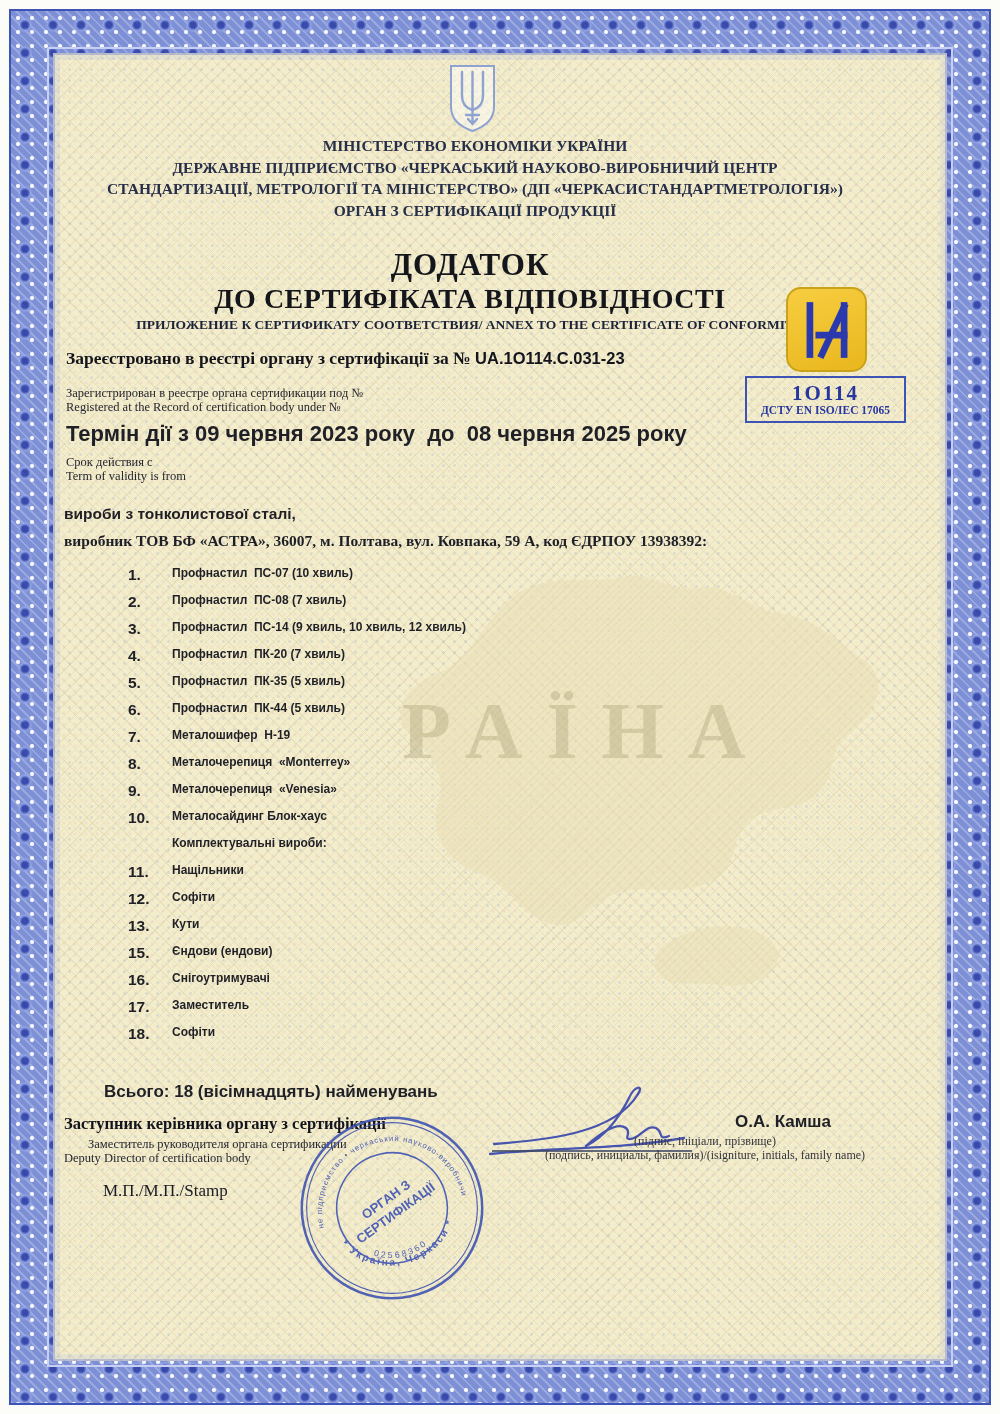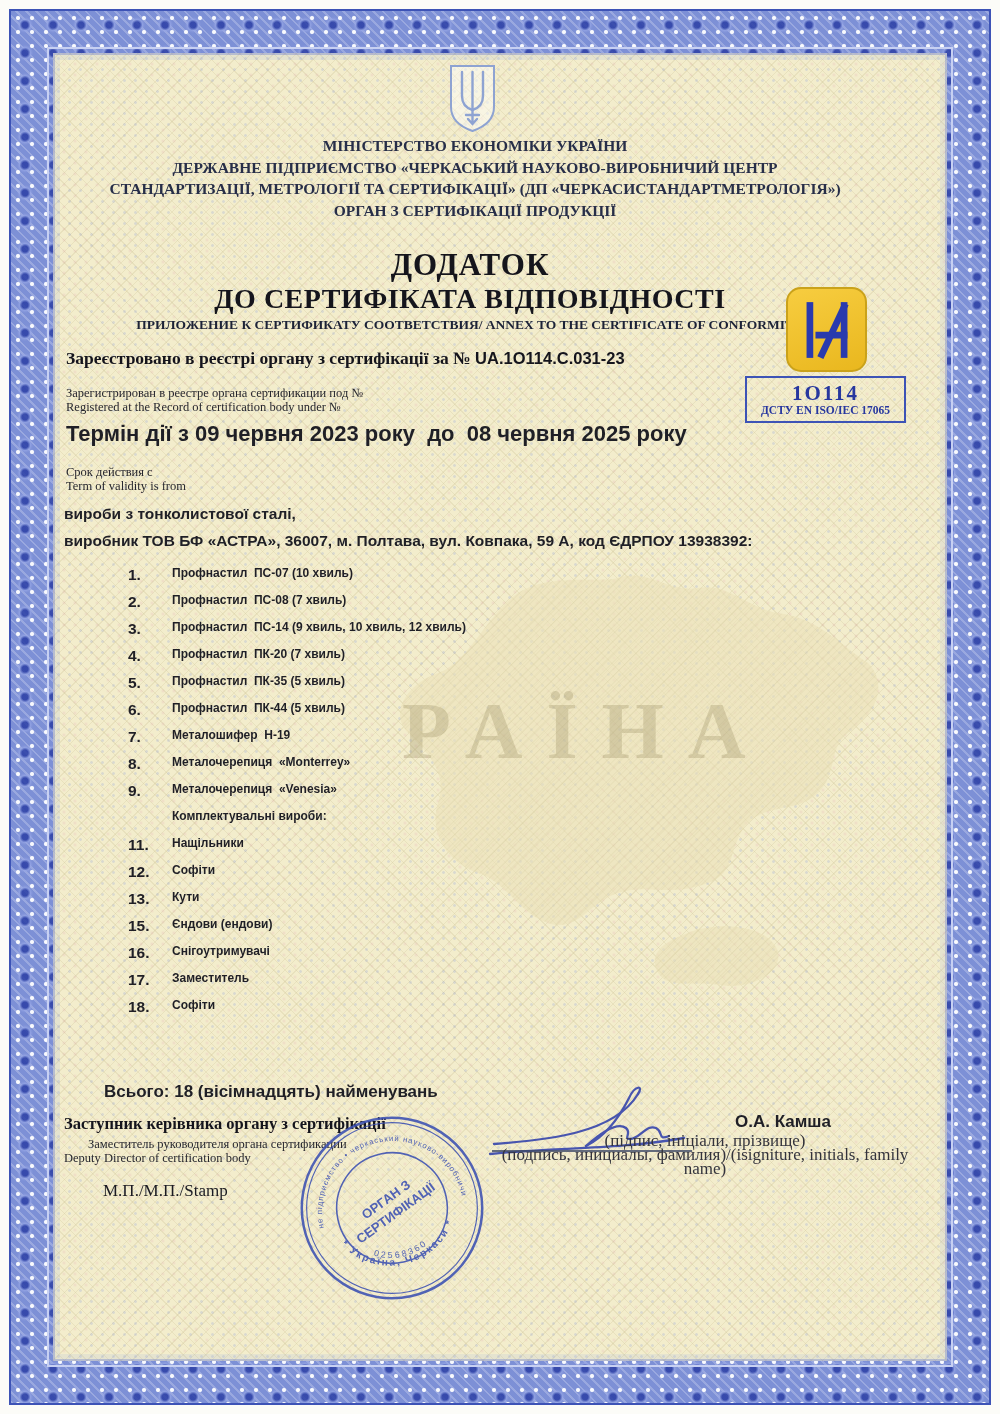--- a/index.html
+++ b/index.html
@@ -36,21 +36,21 @@
   .intro{font-size:15.5px;}
   .list{left:128px;top:566px;width:640px;}
   .row{display:flex;height:27px;align-items:flex-start;}
   .num{width:44px;font-family:"Liberation Sans","DejaVu Sans",sans-serif;font-weight:bold;
        font-size:15.5px;color:#1f1f26;}
   .itx{font-family:Liberation Sans, sans-serif;font-weight:bold;
        font-size:12px;color:#1f1f26;white-space:pre;}
   .total{font-size:17px;}
   .sig-title{font-weight:bold;color:#14141c;font-size:16.5px;}
   .name{font-size:17px;}
-  .note{font-size:17px;color:#33333c;text-align:center;line-height:14px;}
+  .note{font-size:12px;color:#33333c;text-align:center;line-height:14px;}
   .mp{font-size:17px;color:#1a1a22;}
   
   .badge{left:786px;top:287px;width:77px;height:81px;border-radius:15px;
          background:linear-gradient(160deg,#f7cd40,#e9b71e);border:2px solid #caa21a;
          display:flex;align-items:center;justify-content:center;}
   .numbox{left:745px;top:376px;width:157px;height:43px;border:2px solid #3d53b6;
           display:flex;flex-direction:column;align-items:center;justify-content:center;}
   .numbox .code{font-weight:bold;color:#27379f;font-size:21px;letter-spacing:2px;line-height:22px;}
   .numbox .std{font-weight:bold;color:#27379f;font-size:11.5px;line-height:13px;}
   .sigline{left:492px;top:1150px;width:200px;height:2px;background:#3f4a66;opacity:.8;}
@@ -87,21 +87,21 @@
         <path d="M15 9 V33 C15 41 19 45 25.5 47"></path>
         <path d="M36 9 V33 C36 41 32 45 25.5 47"></path>
         <path d="M19 52 H32"></path>
         <path d="M25.5 52 L25.5 60 M21 56 L25.5 61 L30 56"></path>
       </g>
     </svg>
 
     <div class="abs hdr" style="left:10px;right:60px;top:82px;">
       <div>МІНІСТЕРСТВО ЕКОНОМІКИ УКРАЇНИ</div>
       <div>ДЕРЖАВНЕ ПІДПРИЄМСТВО «ЧЕРКАСЬКИЙ НАУКОВО-ВИРОБНИЧИЙ ЦЕНТР</div>
-      <div>СТАНДАРТИЗАЦІЇ, МЕТРОЛОГІЇ ТА СЕРТИФІКАЦІЇ» (ДП «ЧЕРКАСИСТАНДАРТМЕТРОЛОГІЯ»)</div>
+      <div>СТАНДАРТИЗАЦІЇ, МЕТРОЛОГІЇ ТА МІНІСТЕРСТВО» (ДП «ЧЕРКАСИСТАНДАРТМЕТРОЛОГІЯ»)</div>
       <div>ОРГАН З СЕРТИФІКАЦІЇ ПРОДУКЦІЇ</div>
     </div>
 
     <div class="abs" style="left:10px;right:70px;top:194px;">
       <div class="title-main">ДОДАТОК</div>
       <div class="title-sub">ДО СЕРТИФІКАТА ВІДПОВІДНОСТІ</div>
       <div class="title-tri" style="margin-top:2px;">ПРИЛОЖЕНИЕ К СЕРТИФИКАТУ СООТВЕТСТВИЯ/ ANNEX TO THE CERTIFICATE OF CONFORMITY</div>
     </div>
 
     <div class="abs badge" style="left:733px;top:234px;">
@@ -123,27 +123,27 @@
       <div class="reg-main">
         <span>Зареєстровано в реєстрі органу з сертифікації за №</span>
         <span class="reg-num">UA.1О114.С.031-23</span>
       </div>
       <div class="small-tr" style="margin-top:17px;">Зарегистрирован в реестре органа сертификации под №</div>
       <div class="small-tr">Registered at the Record of certification body under №</div>
     </div>
 
     <div class="abs" style="left:13px;top:368px;width:700px;">
       <div class="sans-b validity" style="white-space:pre;">Термін дії з 09 червня 2023 року  до  08 червня 2025 року</div>
-      <div class="small-tr" style="margin-top:18px;">Срок действия с</div>
+      <div class="small-tr" style="margin-top:8px;">Срок действия с</div>
       <div class="small-tr">Term of validity is from</div>
     </div>
 
     <div class="abs" style="left:11px;top:452px;width:840px;">
       <div class="sans-b intro">вироби з тонколистової сталі,</div>
-      <div class="sans-b intro" style="margin-top:9px;">виробник ТОВ БФ «АСТРА», 36007, м. Полтава, вул. Ковпака, 59 А, код ЄДРПОУ 13938392:</div>
+      <div class="sans-b intro" style="margin-top:9px;font-family:Liberation Serif, serif;">виробник ТОВ БФ «АСТРА», 36007, м. Полтава, вул. Ковпака, 59 А, код ЄДРПОУ 13938392:</div>
     </div>
 
     <div class="abs list" style="left:75px;top:513px;">
       <div class="row">
           <span class="num">1.</span>
           <span class="itx">Профнастил  ПС-07 (10 хвиль)</span>
         </div>
       <div class="row">
           <span class="num">2.</span>
           <span class="itx">Профнастил  ПС-08 (7 хвиль)</span>
@@ -168,20 +168,24 @@
           <span class="num">7.</span>
           <span class="itx">Металошифер  Н-19</span>
         </div>
       <div class="row">
           <span class="num">8.</span>
           <span class="itx">Металочерепиця  «Monterrey»</span>
         </div>
       <div class="row">
           <span class="num">9.</span>
           <span class="itx">Металочерепиця  «Venesia»</span>
+        </div>
+      <div class="row">
+          <span class="num">10.</span>
+          <span class="itx">Металосайдинг Блок-хаус</span>
         </div>
       <div class="row">
           <span class="num"></span>
           <span class="itx">Комплектувальні вироби:</span>
         </div>
       <div class="row">
           <span class="num">11.</span>
           <span class="itx">Нащільники</span>
         </div>
       <div class="row">

